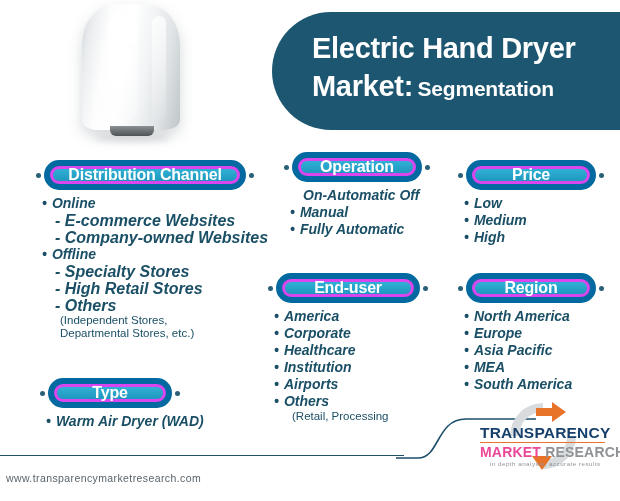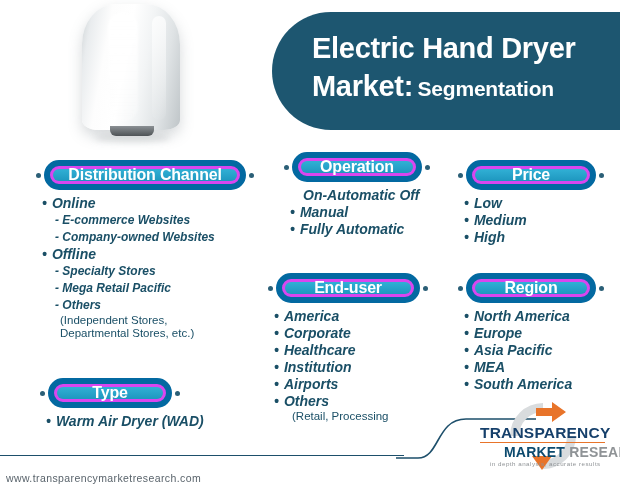--- a/index.html
+++ b/index.html
@@ -118,21 +118,21 @@
     font-size:14px;
     font-style:italic;
     font-weight:bold;
     line-height:17px;
     white-space:nowrap;
   }
   .item .bullet{ margin-right:5px; }
   .item.cont{ padding-left:13px; }
   .subitem{
     color:#1a4f66;
-    font-size:12px;
+    font-size:16px;
     font-style:italic;
     font-weight:bold;
     line-height:17px;
     padding-left:13px;
     white-space:nowrap;
   }
   .note{
     color:#1a4f66;
     font-size:11.5px;
     font-style:normal;
@@ -179,21 +179,21 @@
   .logo-bar{
     position:absolute; left:10px; top:42px;
     width:125px; height:1.4px; background:#e8742a;
   }
   .logo-t2{
     position:absolute; left:10px; top:44px;
     font-size:14px; font-weight:bold;
     letter-spacing:0.2px;
     white-space:nowrap;
   }
-  .logo-green{ color:#0c4a6e;margin-left:24px; }
+  .logo-green{ color:#ec4899; }
   .logo-gray{ color:#8f9396; }
   .logo-tag{
     position:absolute; left:20px; top:60px;
     font-size:6.2px;
     color:#8f9396;
     letter-spacing:0.5px;
     white-space:nowrap;
   }
 </style>
 </head>
@@ -223,21 +223,21 @@
         <div class="pill-inner">Distribution Channel</div>
       </div>
       <span class="pill-dot" style="right: 0px;"></span>
     </div>
     <div class="items">
       <div class="item"><span class="bullet">•</span><span>Online</span></div>
       <div class="subitem">- E-commerce Websites</div>
       <div class="subitem">- Company-owned Websites</div>
       <div class="item"><span class="bullet">•</span><span>Offline</span></div>
       <div class="subitem">- Specialty Stores</div>
-      <div class="subitem">- Mega Retail Pacific</div>
+      <div class="subitem">- High Retail Stores</div>
       <div class="subitem">- Others</div>
       <div class="note">(Independent Stores,</div>
       <div class="note">Departmental Stores, etc.)</div>
     </div>
   </div>
 <div class="section" id="sec-1" style="left:40px;  top:378px; width:140px;">
     <div class="pill-wrap">
       <span class="pill-dot left"></span>
       <div class="pill" style="right: 8px;">
         <div class="pill-inner">Type</div>

